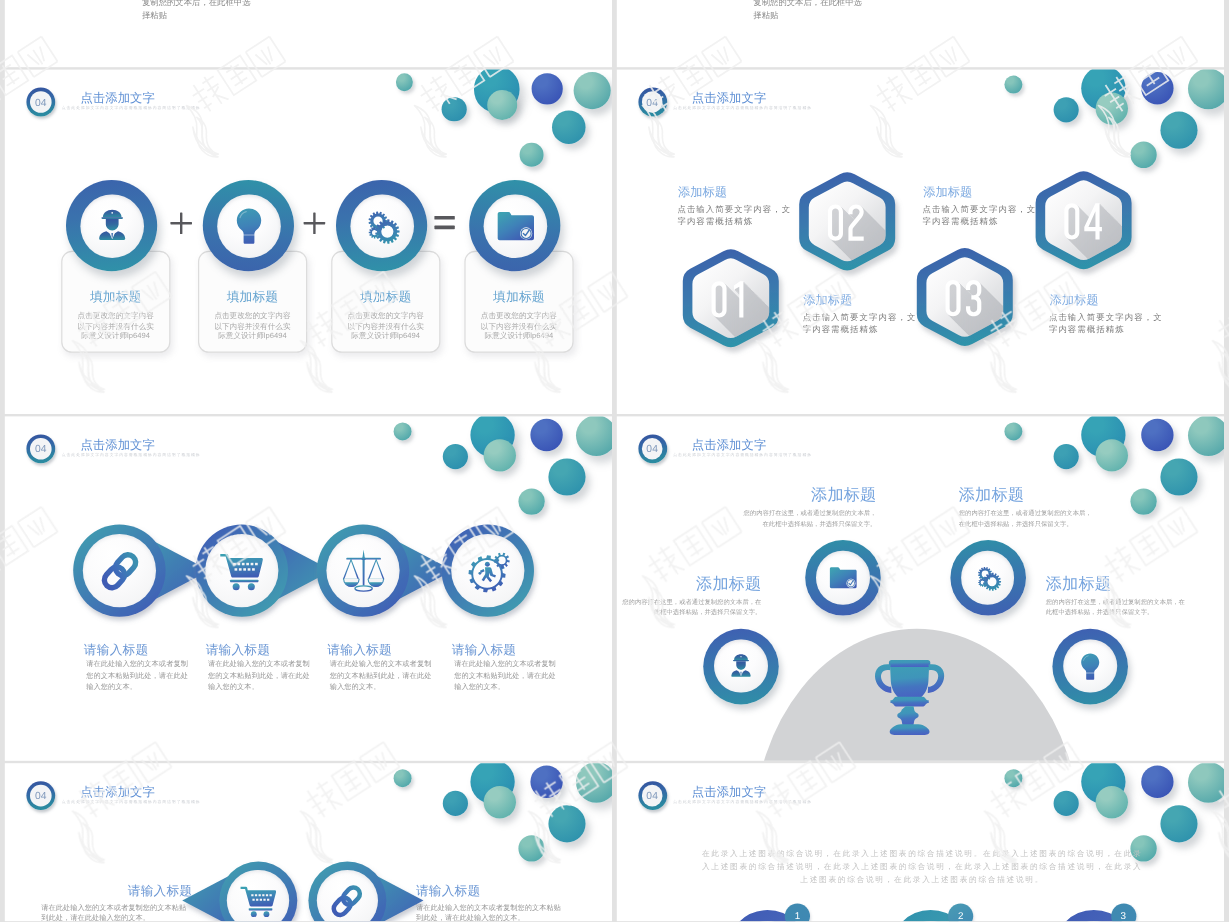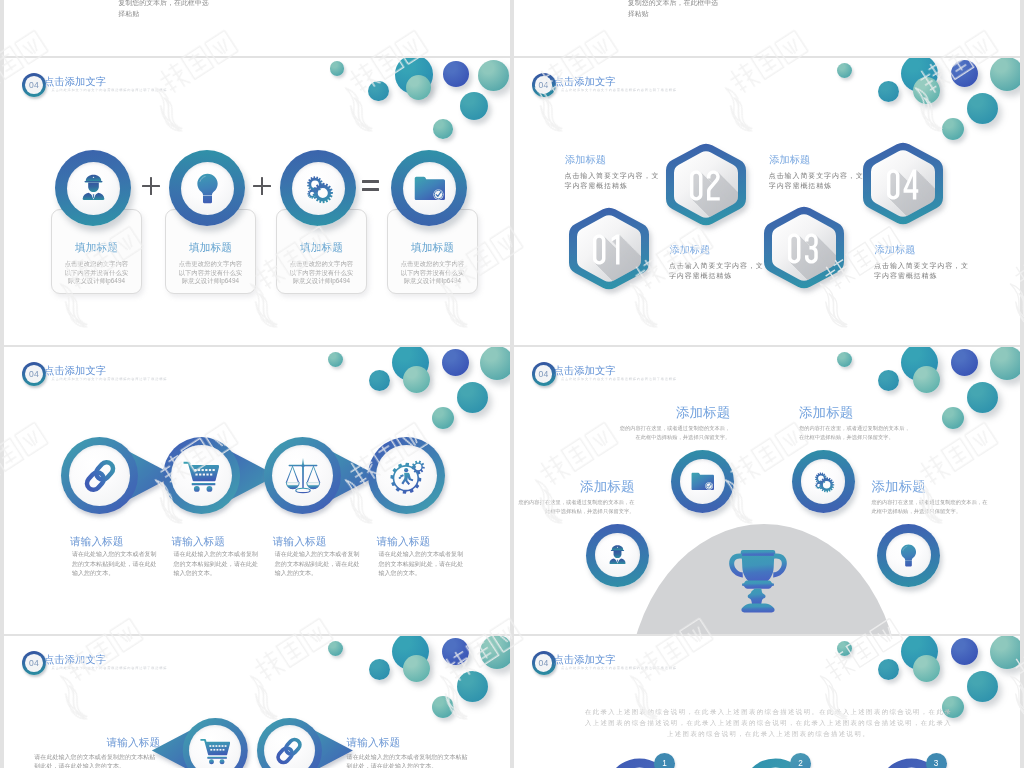--- a/index.html
+++ b/index.html
@@ -14,21 +14,21 @@
   
   .shead{position:absolute;}
   .shead .badge{position:absolute;left:0;top:0;width:24px;height:24px;border-radius:50%;
      background:linear-gradient(172deg,#35539e 0%,#3467a7 38%,#2b85a0 78%,#2b8fa2 100%);
      box-shadow:1px 2px 2.5px rgba(90,100,115,0.35);}
   .shead .badge:after{content:"";position:absolute;left:3.1px;top:3.1px;right:3.1px;bottom:3.1px;
      border-radius:50%;background:#f3f4f6;}
   .shead .badge span{position:absolute;left:0;top:0;width:24px;height:24px;
      display:flex;align-items:center;justify-content:center;color:#7f98bb;
      font-size:8.6px;letter-spacing:0.1px;z-index:2;}
-  .shead .h-title{position:absolute;left:22px;top:2.3px;font-size:10.3px;color:#5e8fd4;
+  .shead .h-title{position:absolute;left:45px;top:2.3px;font-size:10.3px;color:#5e8fd4;
      letter-spacing:0.05px;white-space:nowrap;}
   .shead .h-sub{position:absolute;left:29.5px;top:15.4px;font-size:3.2px;color:#cbced3;
      letter-spacing:0.8px;white-space:nowrap;}
 
   
   .bub{position:absolute;border-radius:50%;}
   .bubblefield{position:absolute;left:0;top:0;width:506px;height:160px;overflow:hidden;}
 
   
   .c-ring{position:absolute;border-radius:50%;}

